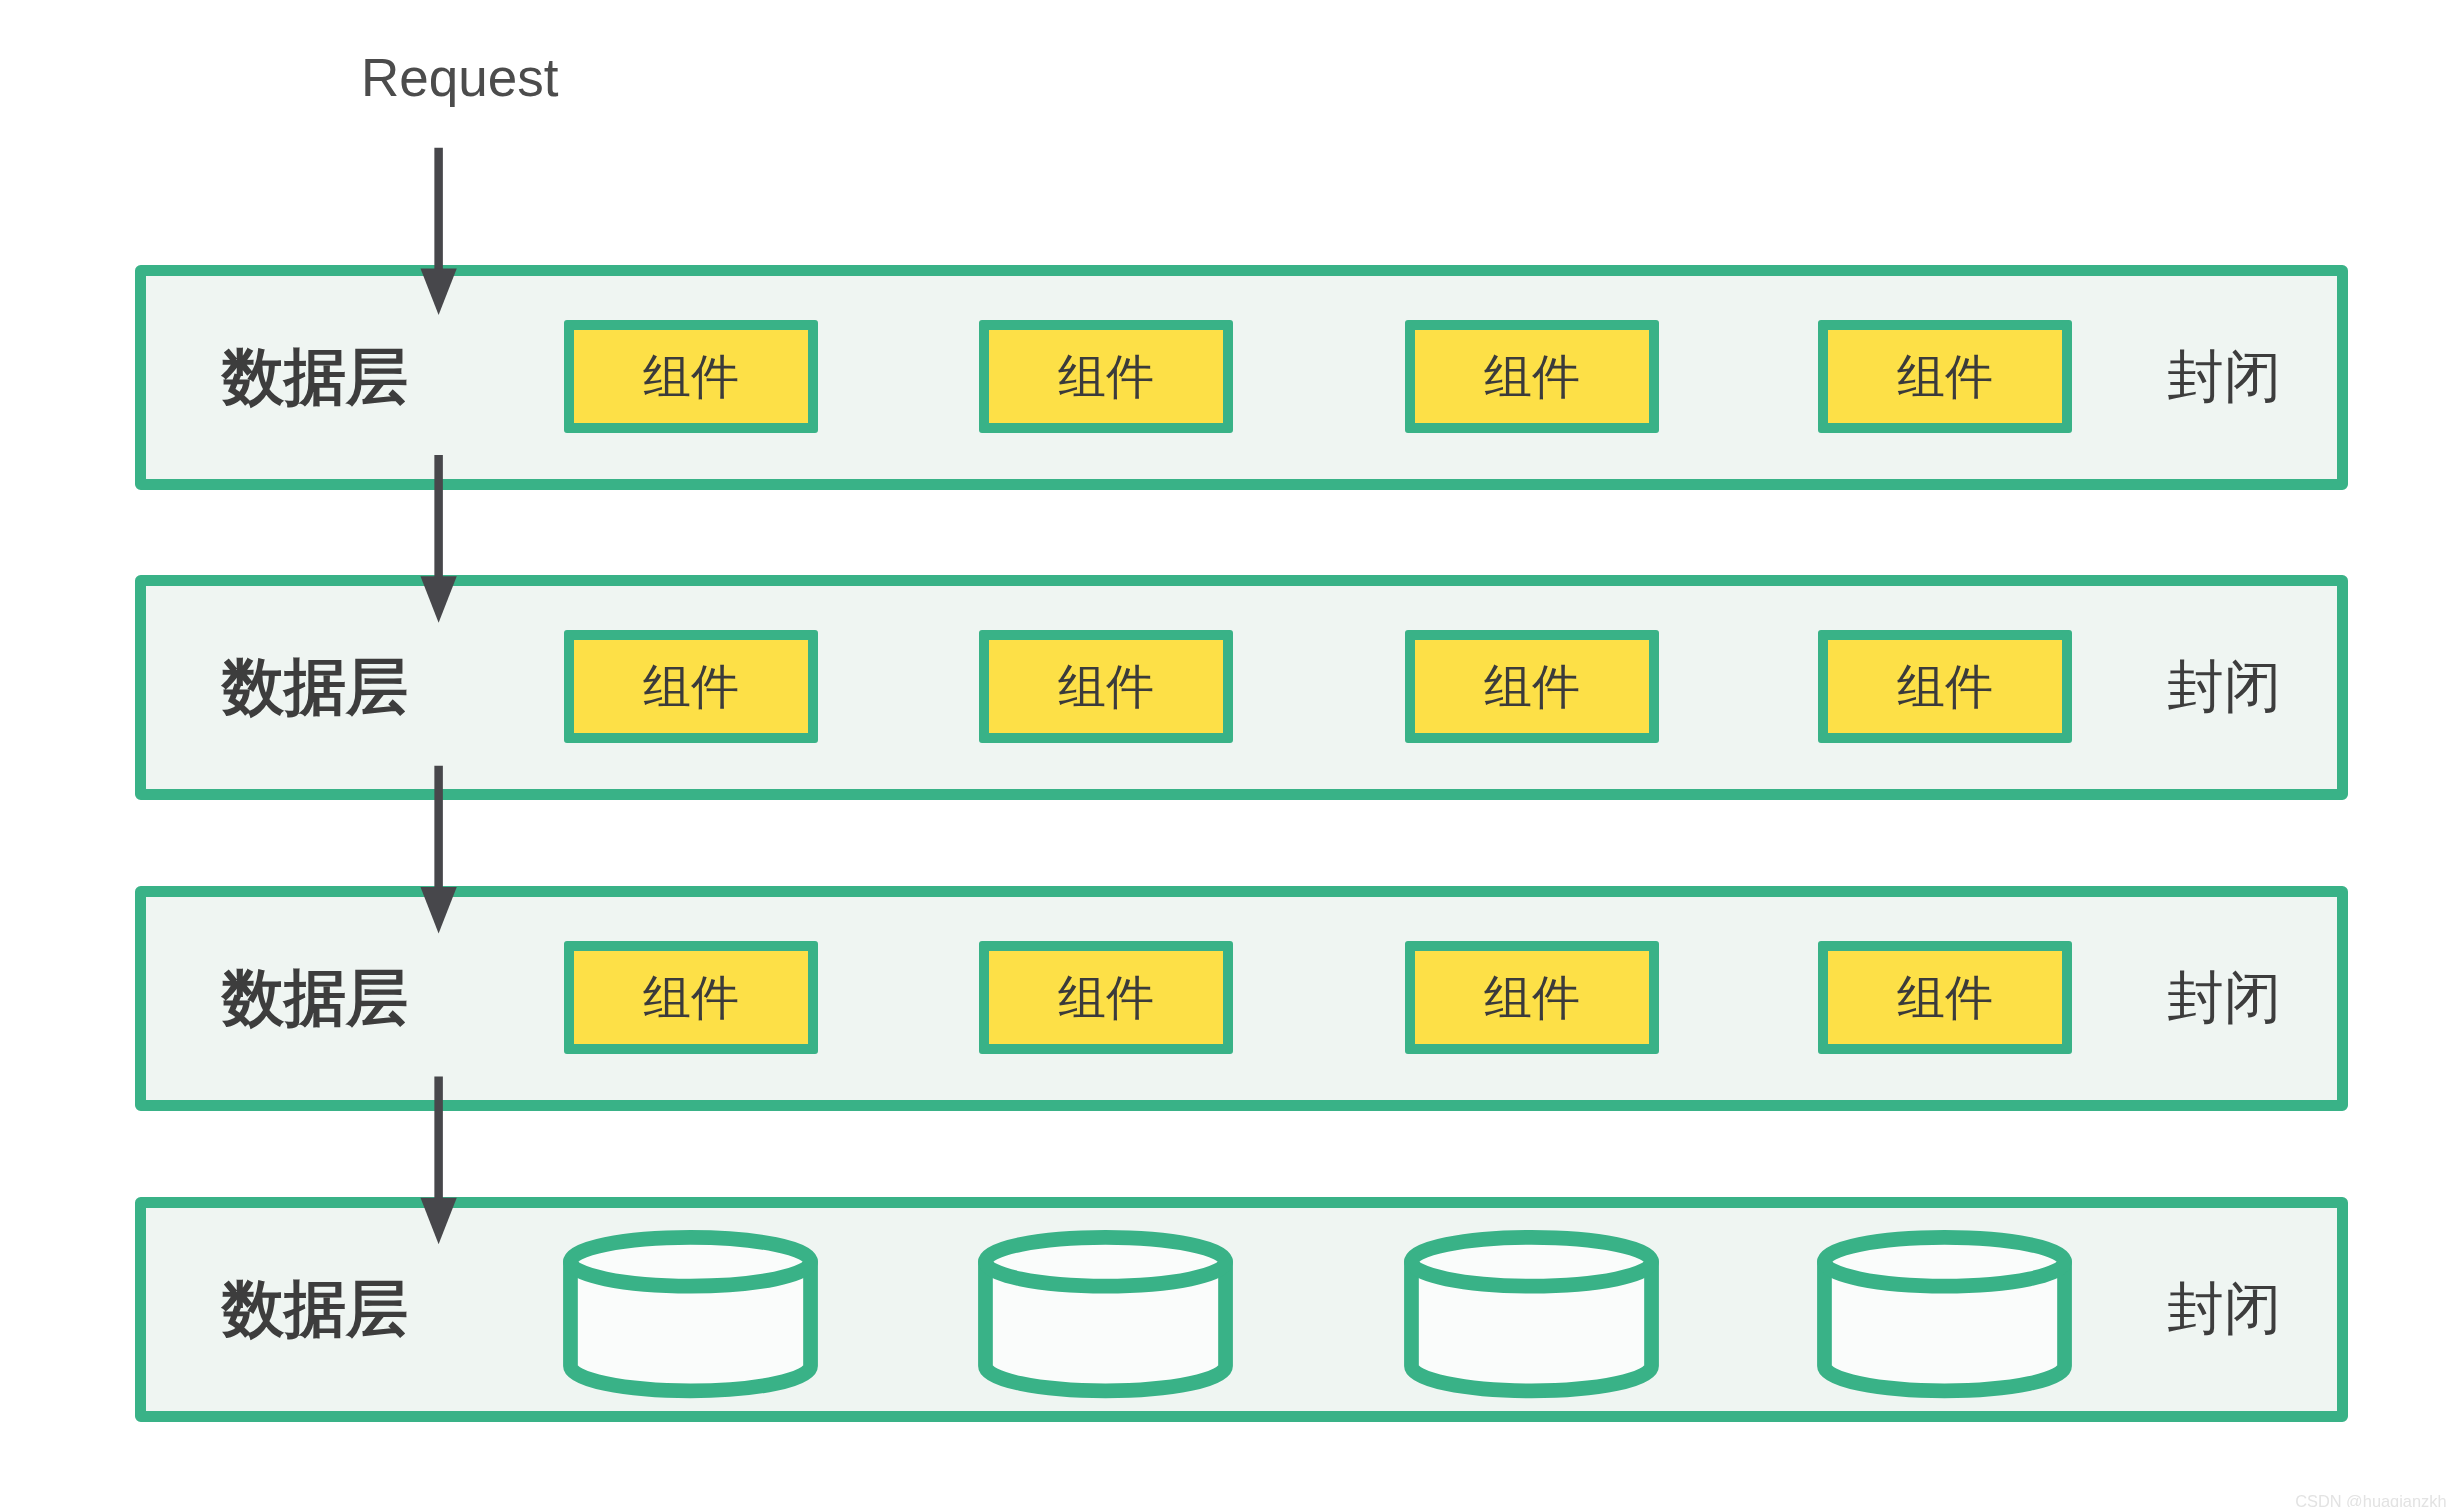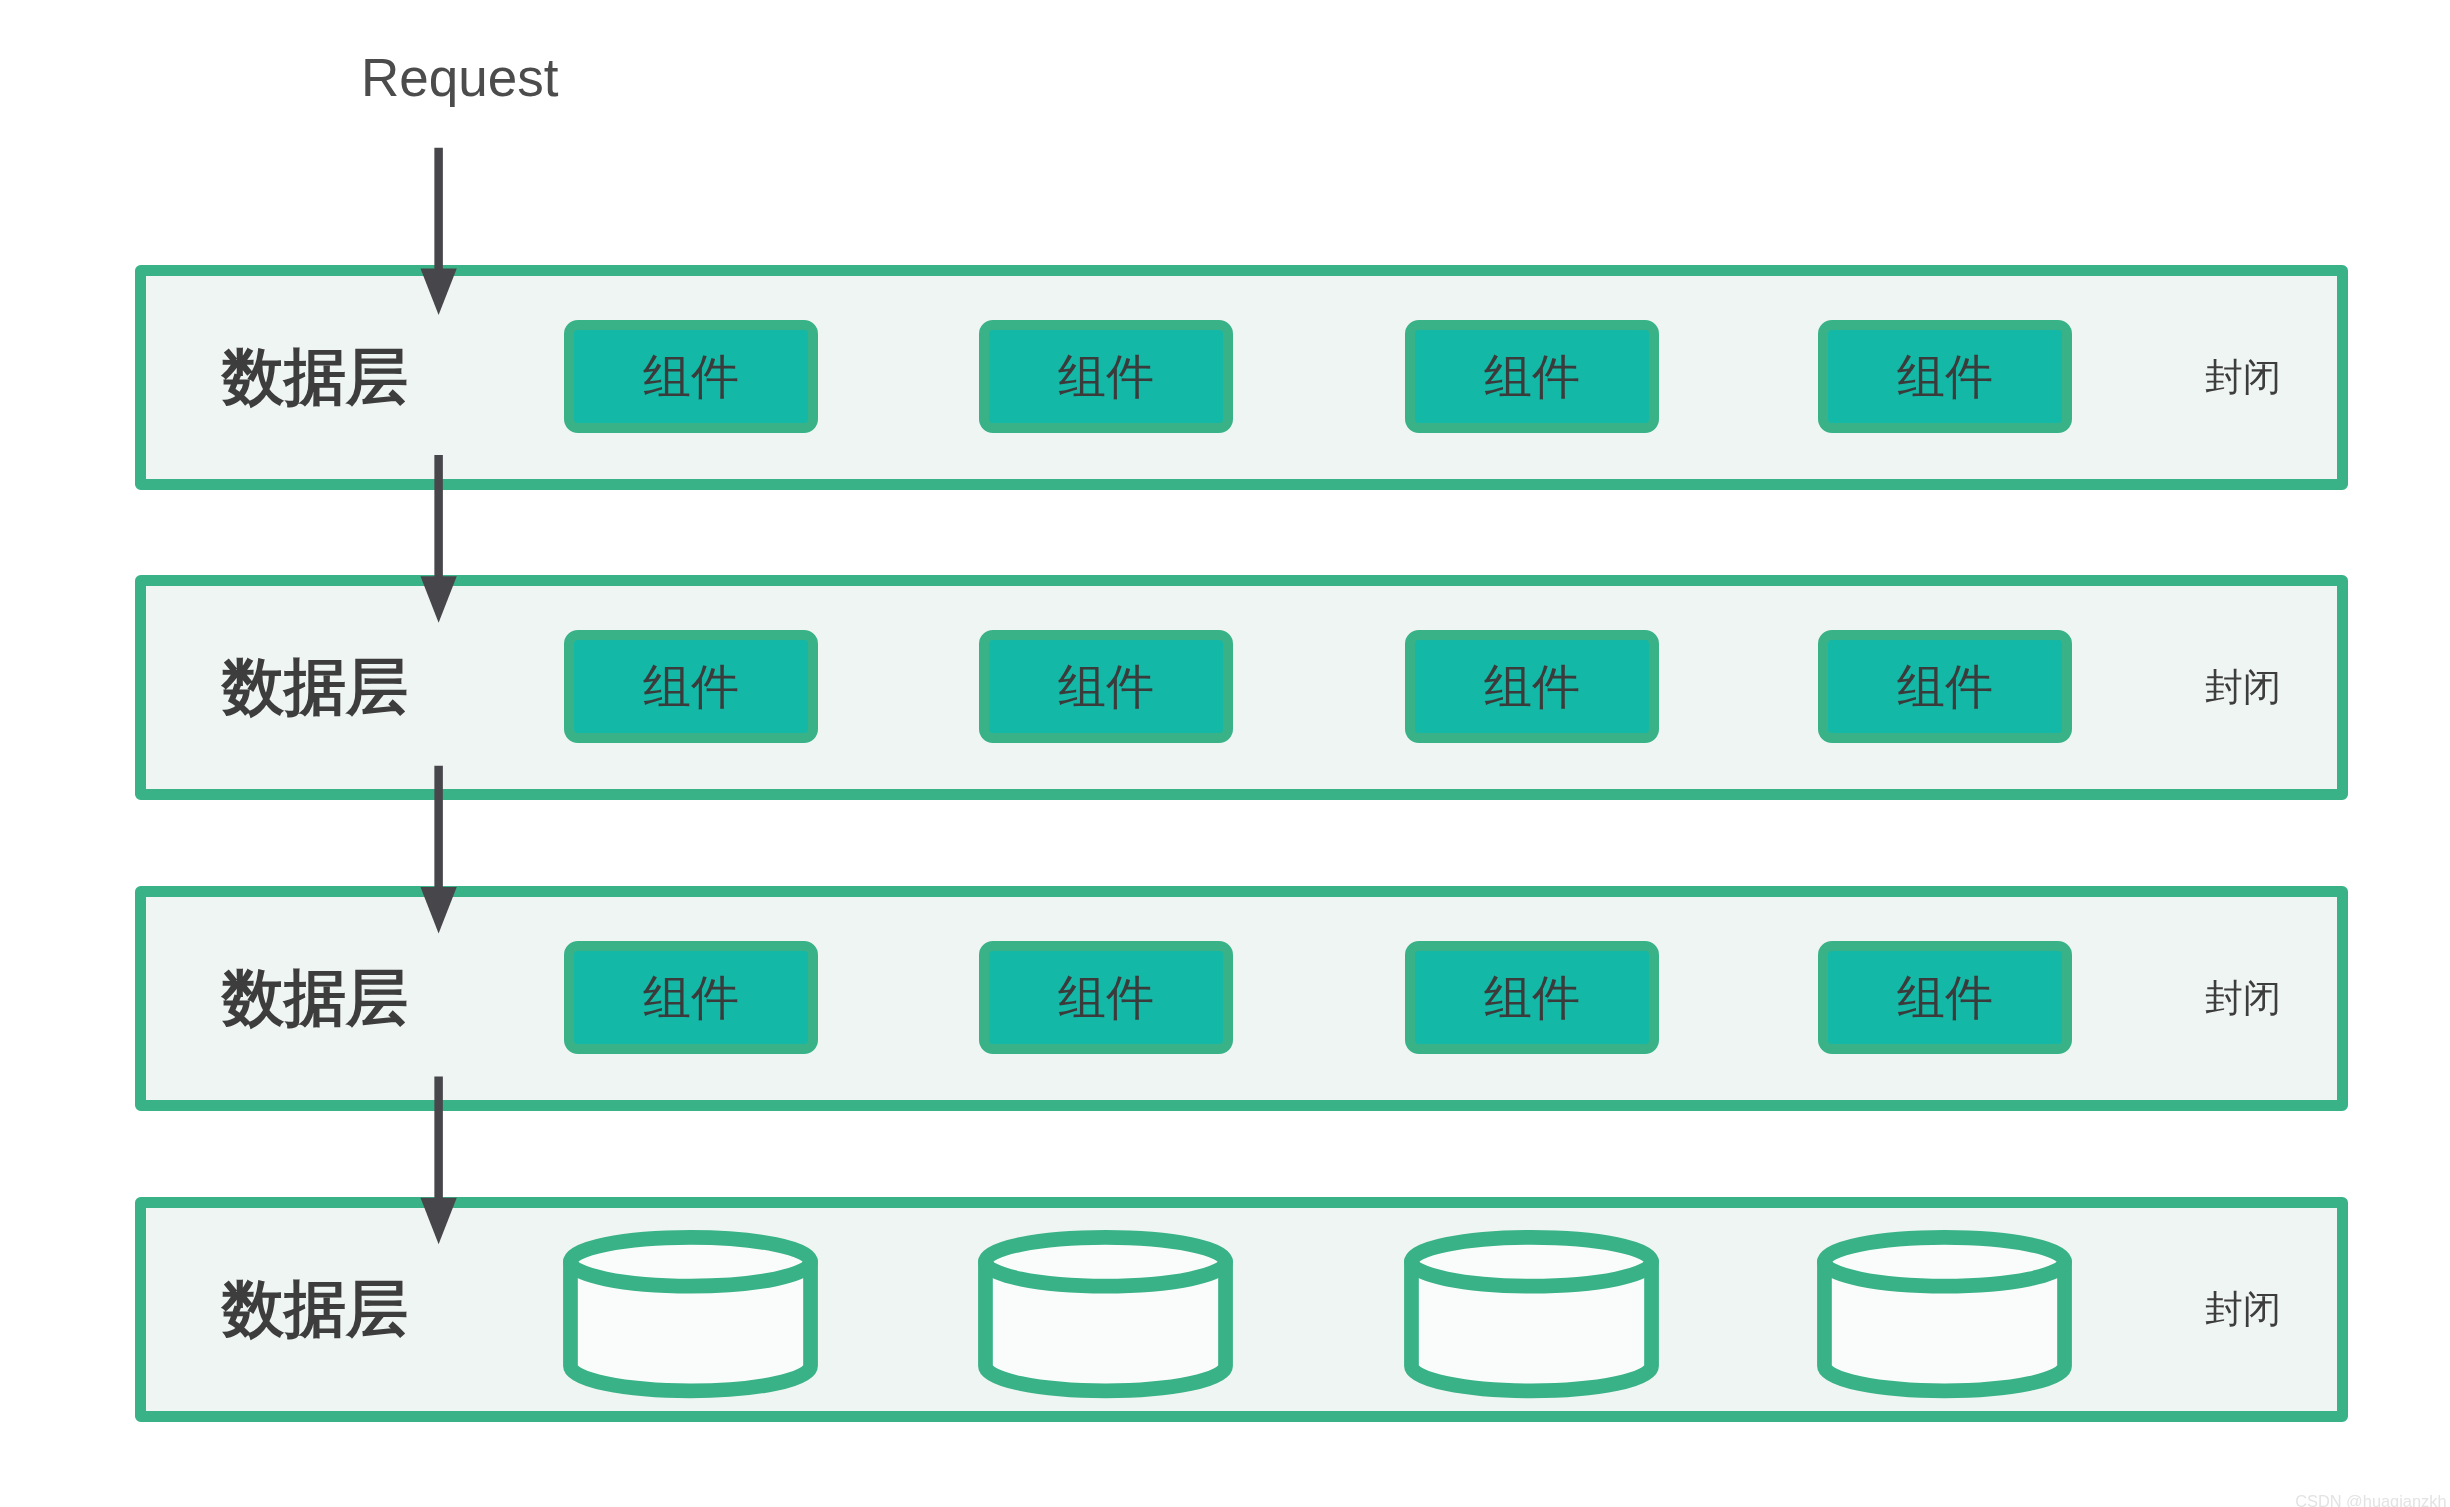--- a/index.html
+++ b/index.html
@@ -12,25 +12,25 @@
 
   .layer{position:absolute;left:135px;width:2213px;height:225px;
        background:#eff5f2;border:11.3px solid #39b287;border-radius:5.7px;
        box-sizing:border-box;}
   .layer-1{top:259px;} .layer-2{top:569px;} .layer-3{top:880px;} .layer-4{top:1191px;}
 
   .layer-label{position:absolute;left:44px;top:0;height:202px;
        display:flex;align-items:center;font-size:62px;font-weight:900;
        color:#3d3d3d;white-space:nowrap;margin-left:32px;}
   .status-label{position:absolute;right:56px;top:0;height:202px;
-       display:flex;align-items:center;font-size:38px;font-weight:400;
+       display:flex;align-items:center;font-size:57px;font-weight:400;
        color:#3d3d3d;white-space:nowrap;}
 
   .comp{position:absolute;top:44px;width:254px;height:113px;
-       background:#14b8a6;border:10.2px solid #39b287;border-radius:14px;
+       background:#fde047;border:10.2px solid #39b287;border-radius:3px;
        box-sizing:border-box;display:flex;align-items:center;justify-content:center;
        font-size:48px;color:#3b3b3b;}
   .pos-1{left:418px;} .pos-2{left:833px;} .pos-3{left:1259px;} .pos-4{left:1672px;}
 
   .cyl{position:absolute;top:21.6px;width:255px;height:171px;}
   .cyl-1{left:417px;} .cyl-2{left:832px;} .cyl-3{left:1258px;} .cyl-4{left:1671px;}
   .cyl svg{display:block;width:100%;height:100%;}
 
   .arrows-overlay{position:absolute;left:0;top:0;width:2450px;height:1507px;
        pointer-events:none;}

